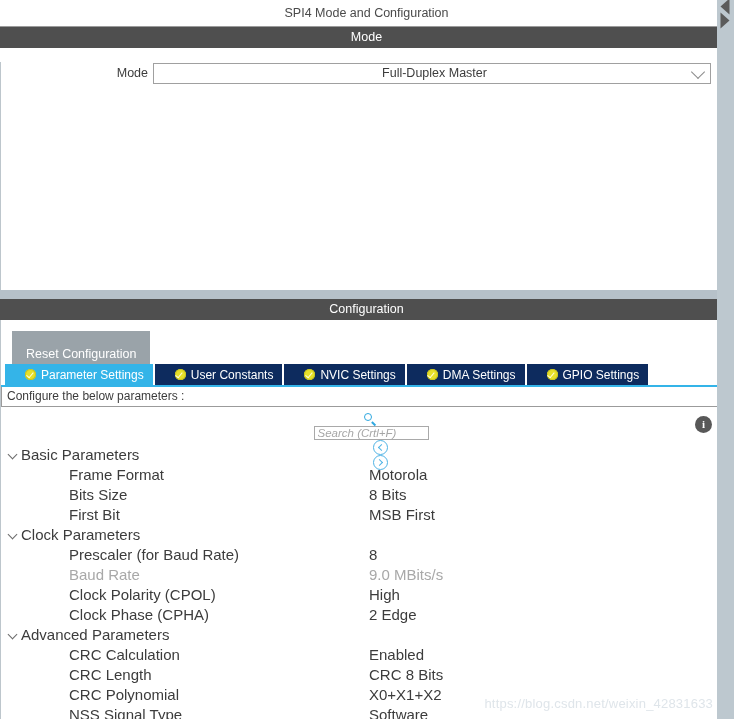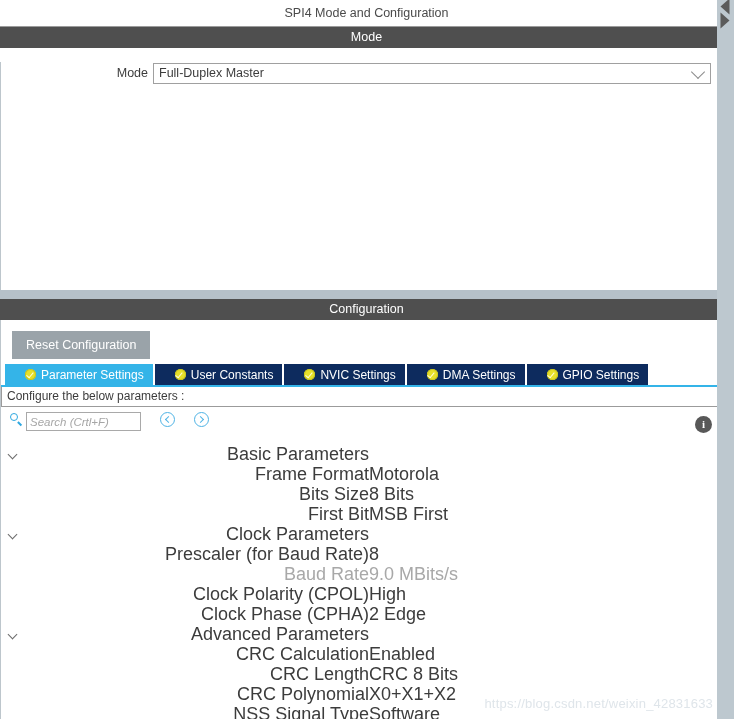--- a/index.html
+++ b/index.html
@@ -81,20 +81,21 @@
   .combo {
     position: relative;
     height: 21px;
     background: #ffffff;
     border: 1px solid #a0a0a0;
     box-sizing: border-box;
     flex: 0 0 auto;
     width: 558px;
     display: flex;
     align-items: center;
+    justify-content: center;
   }
   .combo-value {
     padding-left: 5px;
     font-size: 12.5px;
     color: #3c3c3c;
     white-space: nowrap;
   }
   .combo-arrow {
     position: absolute;
     right: 7px;
@@ -122,21 +123,21 @@
   .reset-row {
     padding: 11px 0 0 11px;
     height: 44px;
     box-sizing: border-box;
   }
   .reset-btn {
     display: inline-block;
     background: #9aa3a9;
     color: #ffffff;
     font-size: 12.5px;
-    padding: 8px 14px 7px 14px;
+    padding: 17px 14px 7px 14px;
     border: none;
     line-height: 1;
     cursor: default;
   }
 
   
   .tabs {
     display: flex;
     align-items: flex-end;
     height: 21px;
@@ -192,23 +193,25 @@
     box-sizing: border-box;
     font-size: 12px;
     color: #3c3c3c;
     padding-left: 5px;
     background: #ffffff;
   }
 
   
   .search-row {
     display: flex;
+    align-items: center;
     height: 30px;
     padding: 5px 0 0 8px;
     position: relative;
+    flex-direction: column;
   }
   .search-icon {
     width: 14px; height: 14px;
     position: relative;
     margin-right: 3px;
     flex: 0 0 auto;
   }
   .search-icon::before {
     content: "";
     position: absolute;
@@ -279,23 +282,22 @@
   }
 
   
   .tree {
     padding-top: 2px;
   }
   .tree-row {
     display: flex;
     align-items: center;
     height: 20px;
-    font-size: 18px;
+    font-size: 15px;
     color: #3c3c3c;
-    text-align: right;
   }
   .tree-row.group .tree-label { padding-left: 0; }
   .chev {
     width: 20px;
     flex: 0 0 auto;
     position: relative;
     height: 20px;
   }
   .tree-row.group .chev::after {
     content: "";

